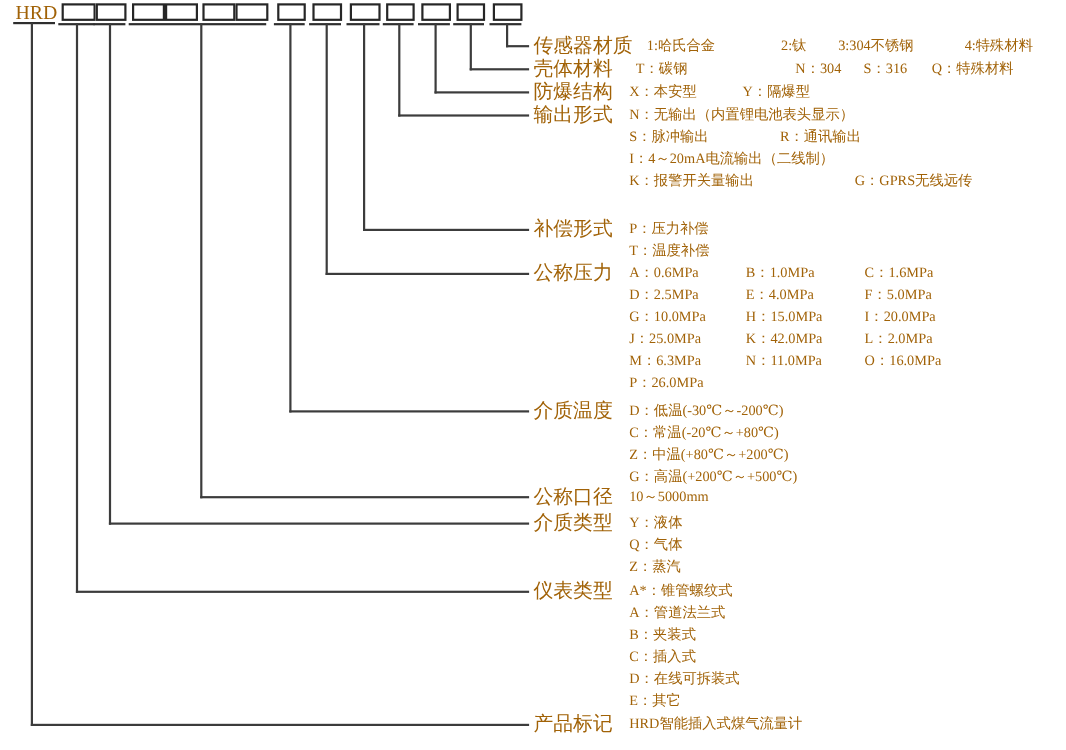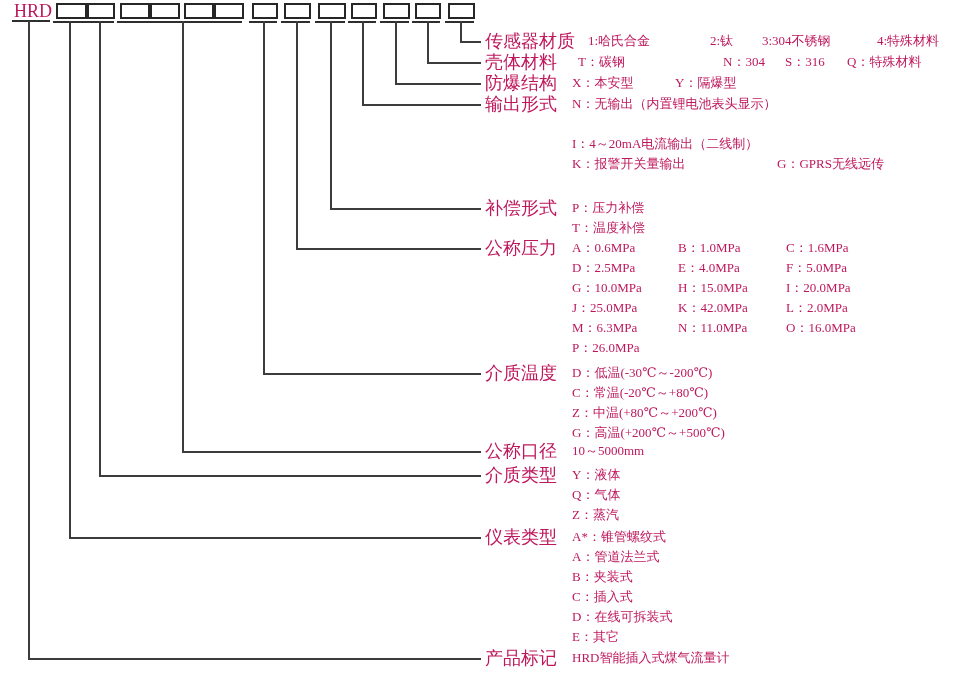--- a/index.html
+++ b/index.html
@@ -1,21 +1,21 @@
 <!DOCTYPE html>
 <html><head>
 <meta charset="utf-8">
 <style>
   html,body{margin:0;padding:0;background:#ffffff;}
   #canvas{
     position:relative;
     width:969px;height:682px;
     background:#ffffff;
     font-family:"Liberation Serif","DejaVu Serif",serif;
-    color:#be185d;
+    color:#a16207;
     overflow:hidden;
   }
   .prefix{
     position:absolute;top:2px;left:14px;width:38px;
     font-size:18px;line-height:18px;text-align:center;
     letter-spacing:0px;white-space:nowrap;
   }
   .code-box{
     position:absolute;top:3px;height:12px;
     border:2px solid #262626;background:#ffffff;box-sizing:content-box;
@@ -92,20 +92,21 @@
     <div class="vline" style="left: 460px; height: 21.5px;"></div>
     <div class="hline" style="left: 460px; top: 41px; width: 21px;"></div>
     <div class="category-label" style="top: 31px;">传感器材质</div>
     <div class="option-row" style="top: 31px; padding-left: 16px;"><span class="seg" style="width: 122px;">1:哈氏合金</span><span class="seg" style="width: 52px;">2:钛</span><span class="seg" style="width: 115px;">3:304不锈钢</span><span class="seg">4:特殊材料</span></div>
     <div class="category-label" style="top: 52px;">壳体材料</div>
     <div class="option-row" style="top: 52px; padding-left: 6px;"><span class="seg" style="width: 145px;">T：碳钢</span><span class="seg" style="width: 62px;">N：304</span><span class="seg" style="width: 62px;">S：316</span><span class="seg">Q：特殊材料</span></div>
     <div class="category-label" style="top: 73px;">防爆结构</div>
     <div class="option-row" style="top: 73px; padding-left: 0px;"><span class="seg" style="width: 103px;">X：本安型</span><span class="seg">Y：隔爆型</span></div>
     <div class="category-label" style="top: 94px; text-align: center;">输出形式</div>
     <div class="option-row" style="top: 94px; padding-left: 0px;"><span class="seg">N：无输出（内置锂电池表头显示）</span></div>
+    <div class="option-row" style="top: 114px; padding-left: 0px;"><span class="seg" style="width: 137px;">S：脉冲输出</span><span class="seg">R：通讯输出</span></div>
     <div class="option-row" style="top: 134px; padding-left: 0px;"><span class="seg">I：4～20mA电流输出（二线制）</span></div>
     <div class="option-row" style="top: 154px; padding-left: 0px;"><span class="seg" style="width: 205px;">K：报警开关量输出</span><span class="seg">G：GPRS无线远传</span></div>
     <div class="category-label" style="top: 198px;">补偿形式</div>
     <div class="option-row" style="top: 198px; padding-left: 0px;"><span class="seg">P：压力补偿</span></div>
     <div class="option-row" style="top: 218px; padding-left: 0px;"><span class="seg">T：温度补偿</span></div>
     <div class="category-label" style="top: 238px;">公称压力</div>
     <div class="option-row" style="top: 238px; padding-left: 0px;"><span class="seg" style="width: 106px;">A：0.6MPa</span><span class="seg" style="width: 108px;">B：1.0MPa</span><span class="seg">C：1.6MPa</span></div>
     <div class="option-row" style="top: 258px; padding-left: 0px;"><span class="seg" style="width: 106px;">D：2.5MPa</span><span class="seg" style="width: 108px;">E：4.0MPa</span><span class="seg">F：5.0MPa</span></div>
     <div class="option-row" style="top: 278px; padding-left: 0px;"><span class="seg" style="width: 106px;">G：10.0MPa</span><span class="seg" style="width: 108px;">H：15.0MPa</span><span class="seg">I：20.0MPa</span></div>
     <div class="option-row" style="top: 298px; padding-left: 0px;"><span class="seg" style="width: 106px;">J：25.0MPa</span><span class="seg" style="width: 108px;">K：42.0MPa</span><span class="seg">L：2.0MPa</span></div>

